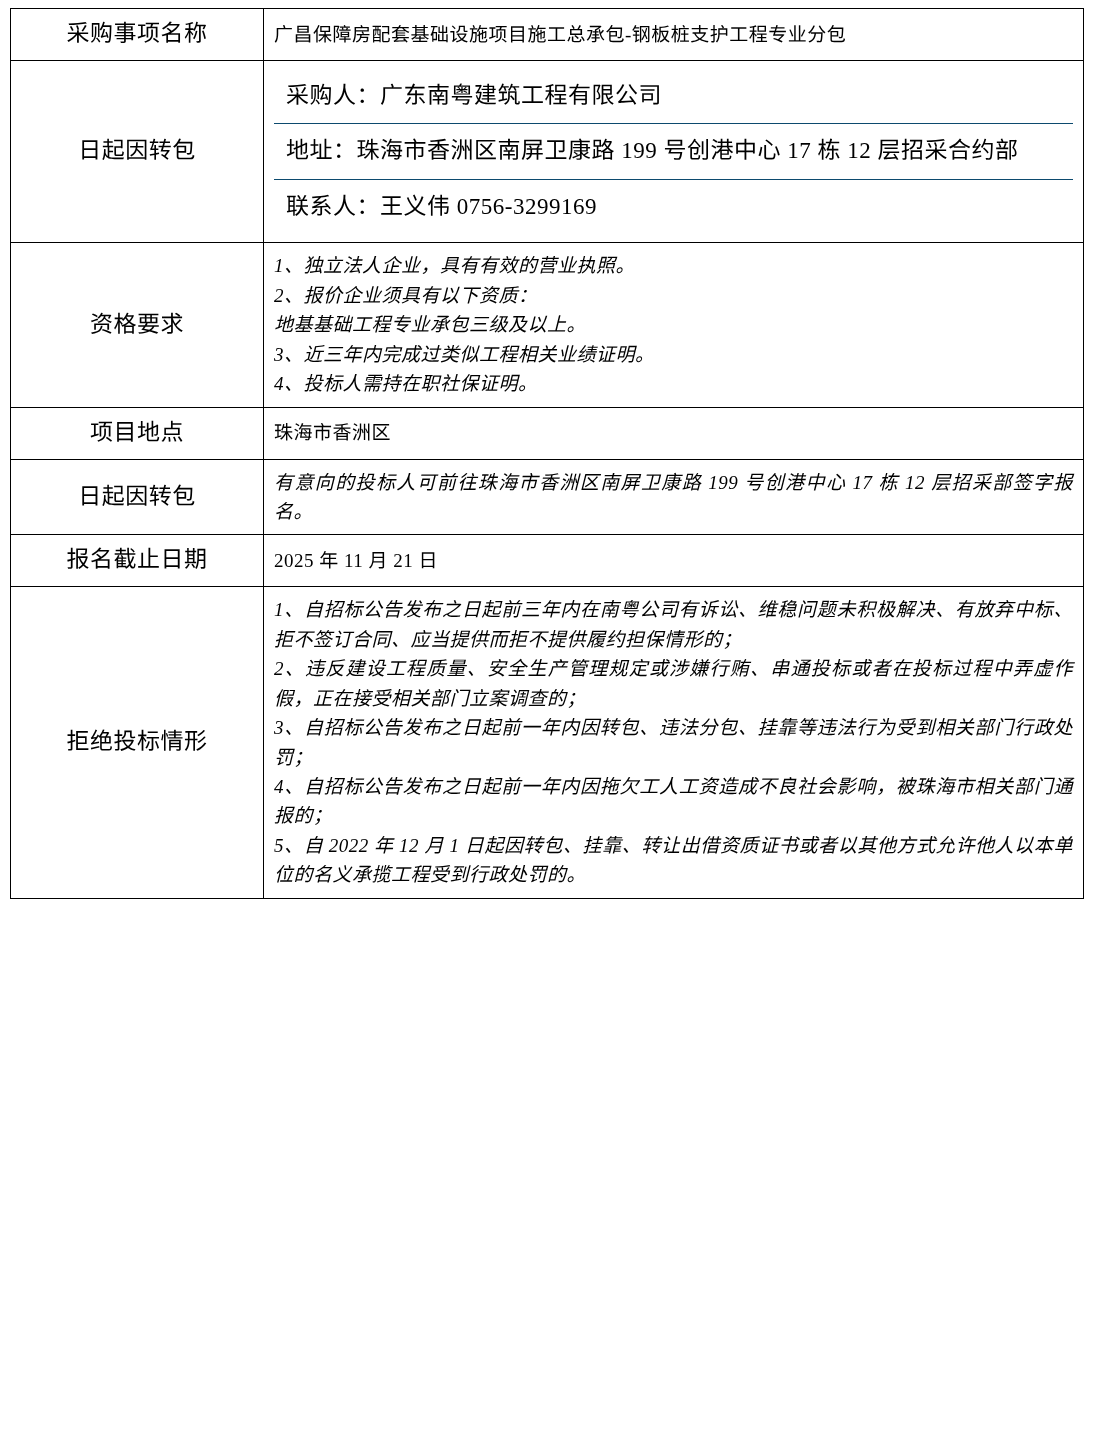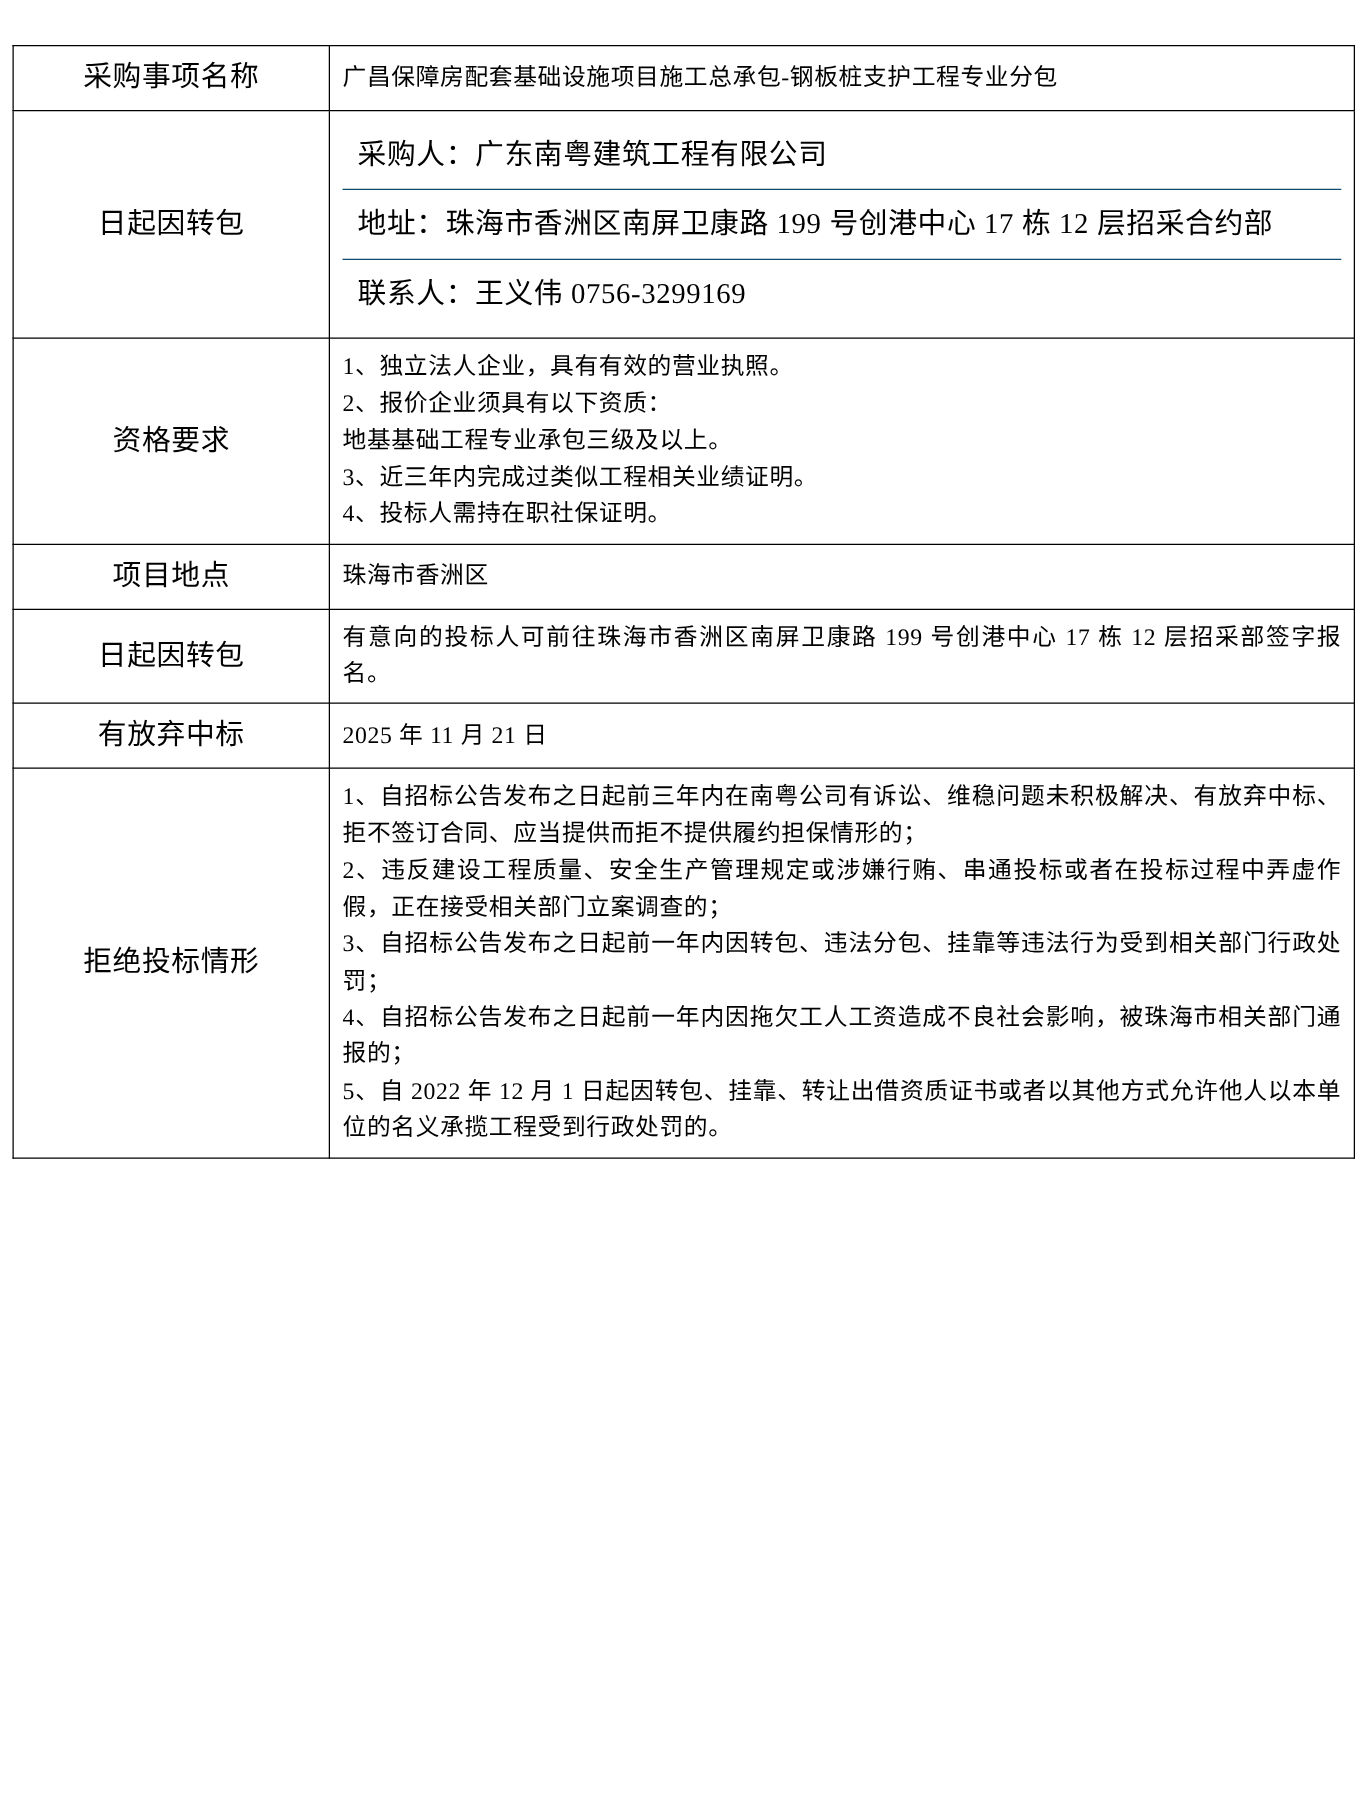--- a/index.html
+++ b/index.html
@@ -9,21 +9,20 @@
   }
   body {
     width: 1094px;
     font-family: "Liberation Serif", "DejaVu Serif", serif;
     color: #000000;
   }
   .page {
     width: 914px;
     box-sizing: border-box;
     padding: 8px 6px 10px 10px;
-    margin-top: 28px;
   }
   table.doc-table {
     width: 1074px;
     border-collapse: collapse;
     table-layout: fixed;
   }
   table.doc-table td {
     border: 1px solid #000000;
     vertical-align: middle;
     padding: 8px 10px;
@@ -35,20 +34,21 @@
     width: 232px;
     text-align: center;
     letter-spacing: 3px;
     white-space: nowrap;
   }
   td.value {
     text-align: left;
   }
   td.value-top {
     vertical-align: top;
+    font-style: italic;
   }
   .sub-line {
     border-bottom: 1px solid #0c4a6e;
     padding: 10px 10px 10px 12px;
     font-size: 23px;
     line-height: 1.5;
   }
   .sub-line:last-child {
     border-bottom: none;
   }
@@ -108,21 +108,21 @@
       </tr>
 
       <tr>
         <td class="label">日起因转包</td>
         <td class="value value-top">
           <div class="multiline justify">有意向的投标人可前往珠海市香洲区南屏卫康路 199 号创港中心 17 栋 12 层招采部签字报名。</div>
         </td>
       </tr>
 
       <tr>
-        <td class="label">有放弃中标</td>
+        <td class="label">报名截止日期</td>
         <td class="value">
           <div class="multiline">2025 年 11 月 21 日</div>
         </td>
       </tr>
 
       <tr>
         <td class="label">拒绝投标情形</td>
         <td class="value value-top">
           <div class="multiline justify">1、自招标公告发布之日起前三年内在南粤公司有诉讼、维稳问题未积极解决、有放弃中标、拒不签订合同、应当提供而拒不提供履约担保情形的；
 2、违反建设工程质量、安全生产管理规定或涉嫌行贿、串通投标或者在投标过程中弄虚作假，正在接受相关部门立案调查的；

